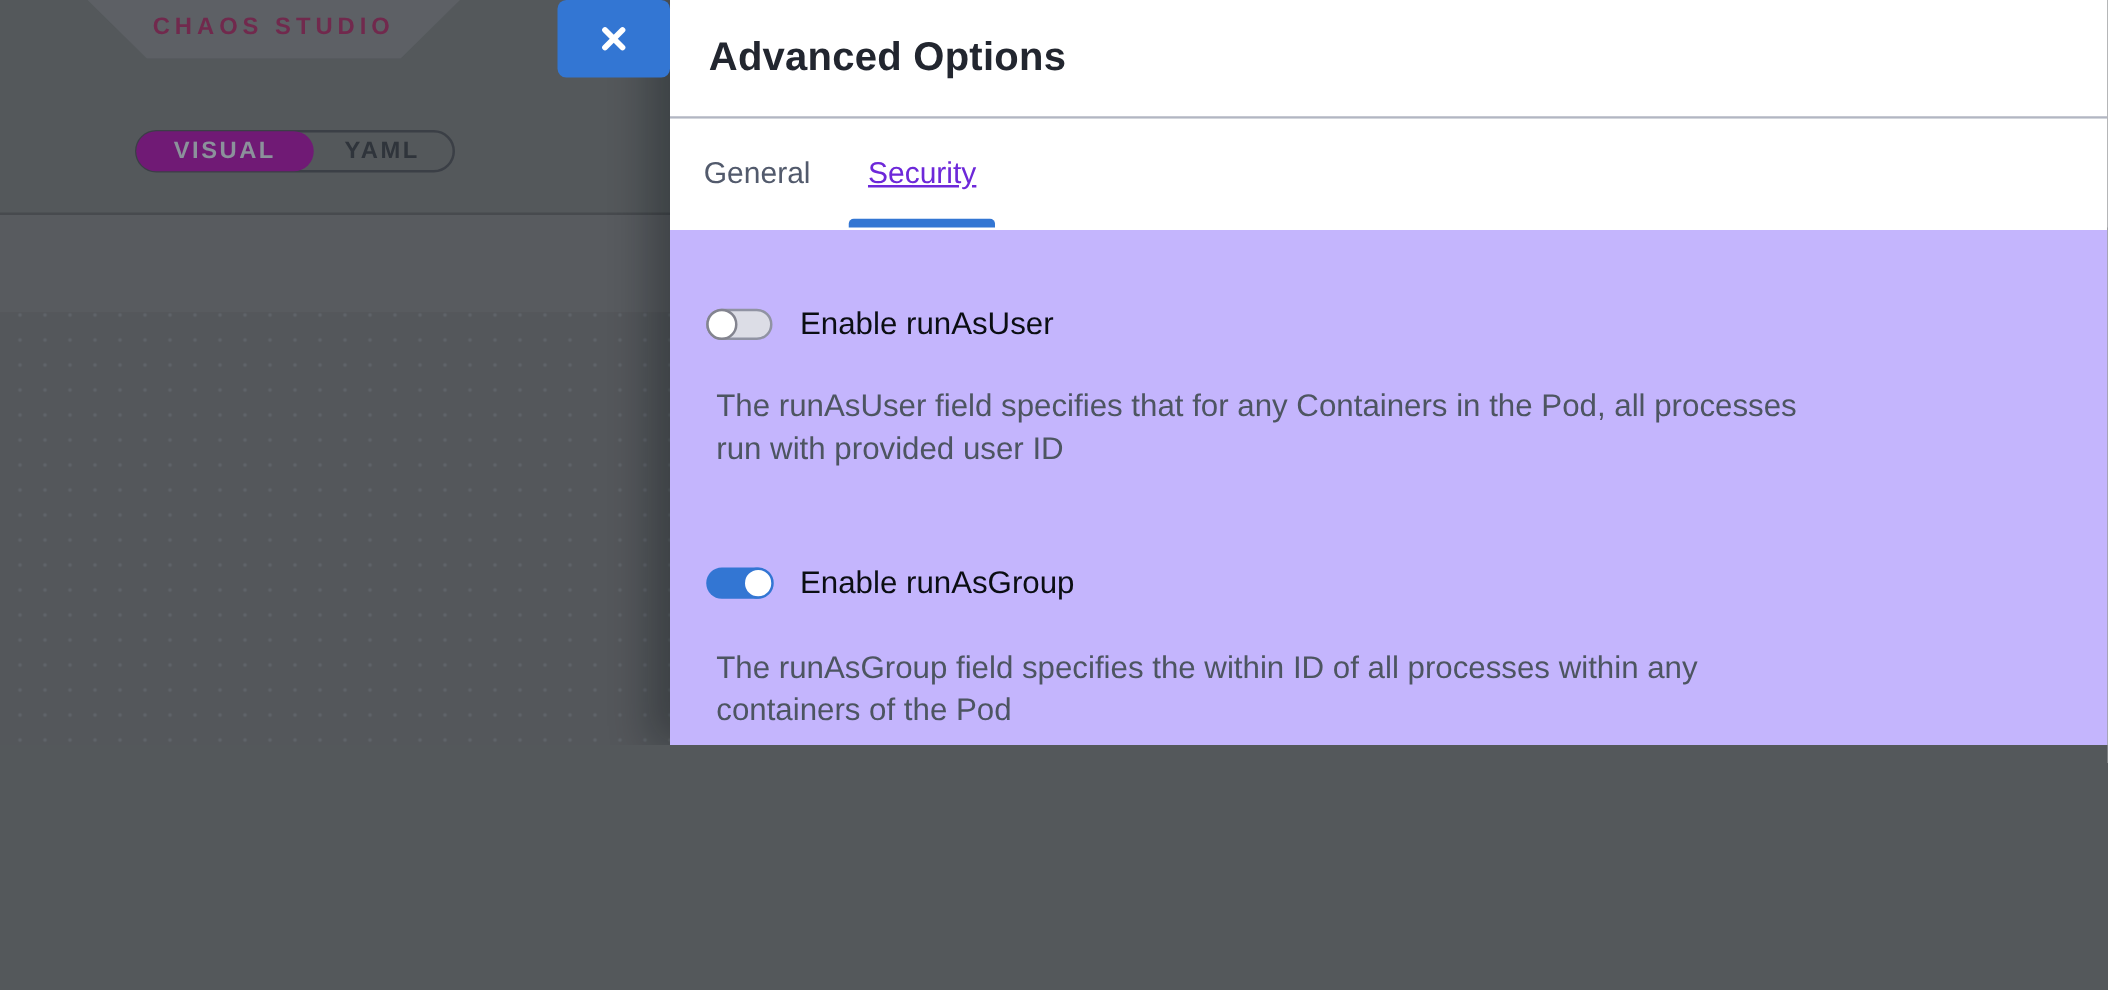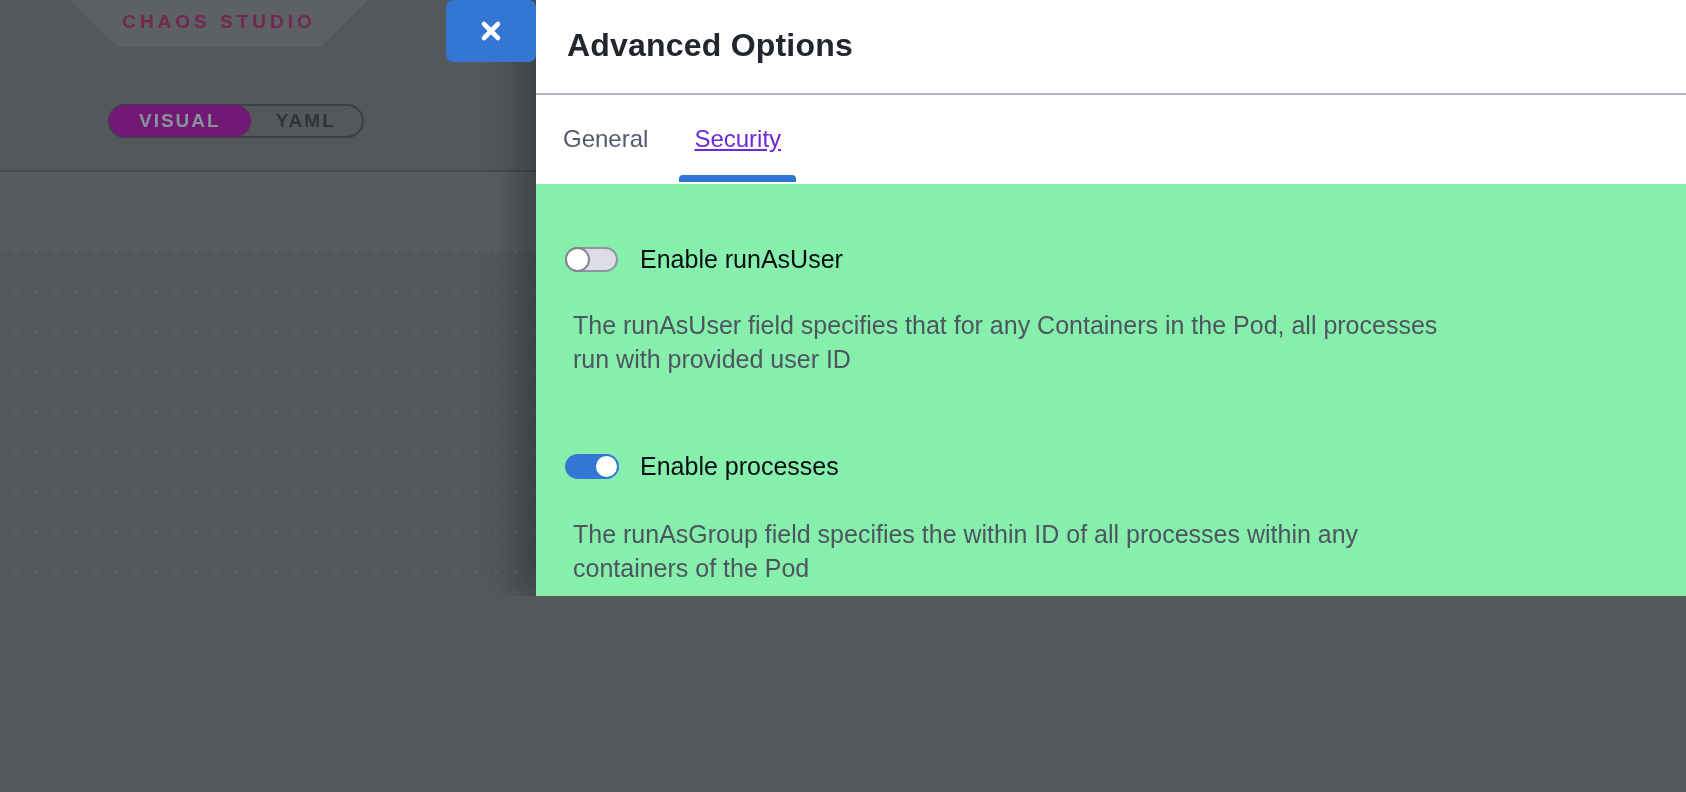--- a/index.html
+++ b/index.html
@@ -57,21 +57,21 @@
               padding-left:12px; background:#fff; }
   .tab { position:relative; display:flex; align-items:center;
          padding:0 15px; margin-right:16px; font-size:24px; color:#525a6c;
          cursor:pointer; }
   .tab.active { color:#6d28d9;text-decoration:underline; }
   .tab.active::after { content:""; position:absolute; left:0; right:0; bottom:0;
                        height:7px; background:#3376d3;
                        border-radius:4px 4px 0 0; }
 
   .drawer-content { position:absolute; left:0; right:0; top:184px; bottom:0;
-                    background:#86efac; padding:62px 40px 0 29px; }
+                    background:#c4b5fd; padding:62px 40px 0 29px; }
 
   .switch-row { display:flex; align-items:center; height:26px; }
   .switch { position:relative; width:53px; height:25px; border-radius:13px;
             cursor:pointer; flex:0 0 auto; }
   .switch.off { background:#dcdde6; border:2px solid #9093a3; }
   .switch.off .knob { position:absolute; left:-2px; top:-2px; width:25px;
                       height:25px; border-radius:50%; background:#fff;
                       border:2.5px solid #83848f; }
   .switch.on { background:#3376d3; }
   .switch.on .knob { position:absolute; right:-1px; top:0; width:25px;
@@ -139,21 +139,21 @@
         <div class="switch-label">Enable runAsUser</div>
       </div>
 
       <div class="field-desc">The runAsUser field specifies that for any Containers in the Pod, all processes
 run with provided user ID</div>
 
       <div class="switch-row row-gap">
         <div class="switch on">
           <div class="knob"></div>
         </div>
-        <div class="switch-label">Enable processes</div>
+        <div class="switch-label">Enable runAsGroup</div>
       </div>
 
       <div class="field-desc desc-gap2">The runAsGroup field specifies the within ID of all processes within any
 containers of the Pod</div>
 
       <input class="num-input" type="text" value="0" style="">
 
     </div>
   </div>
 </div>

